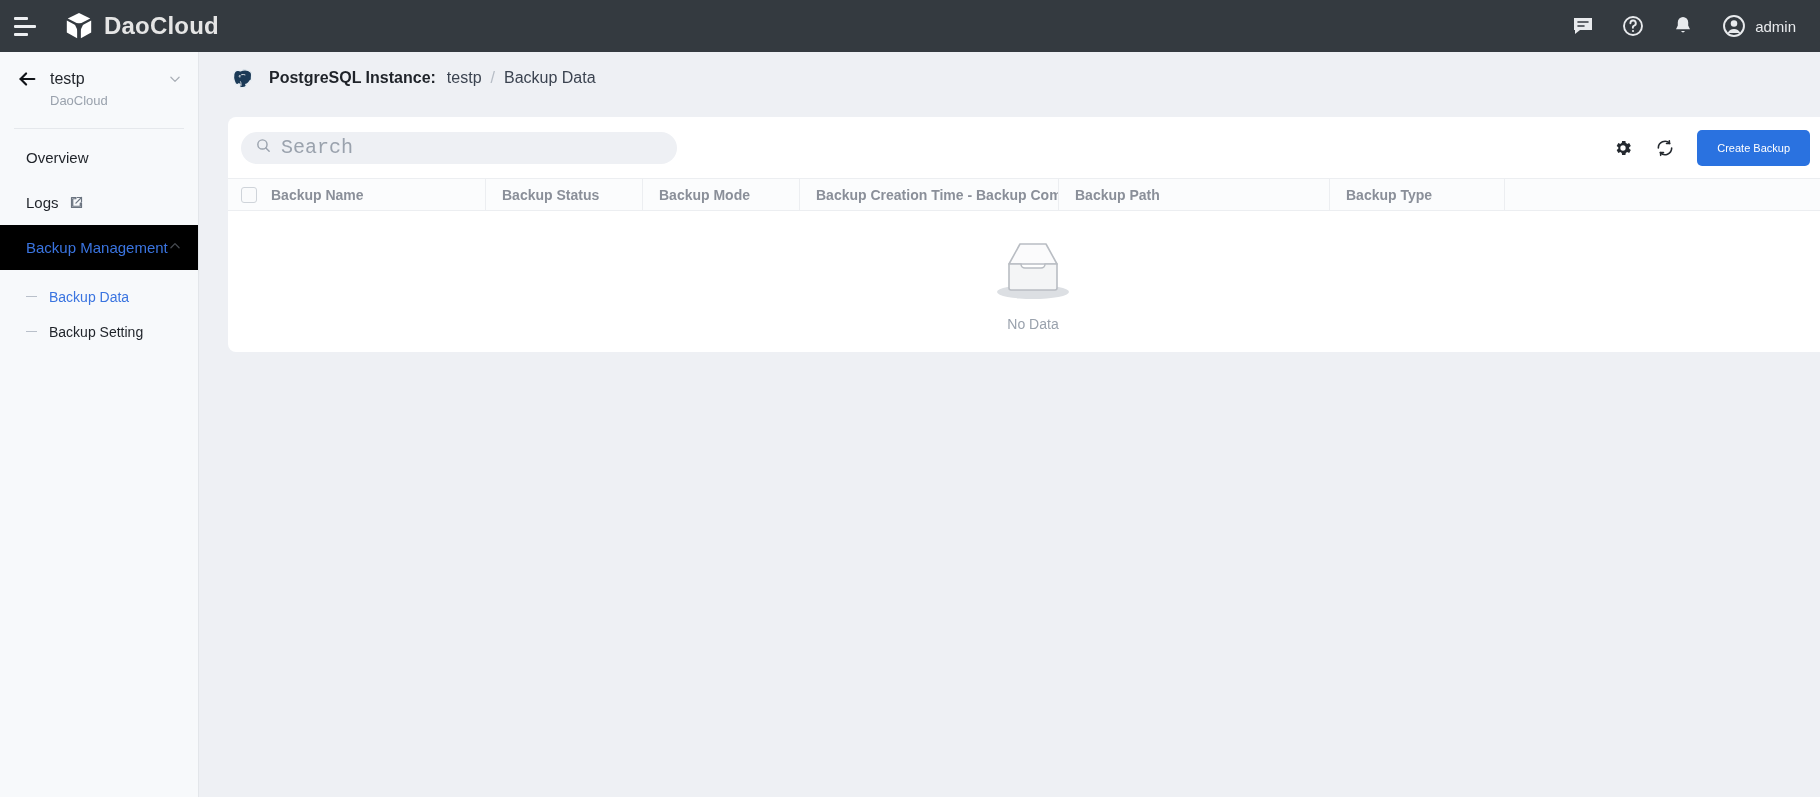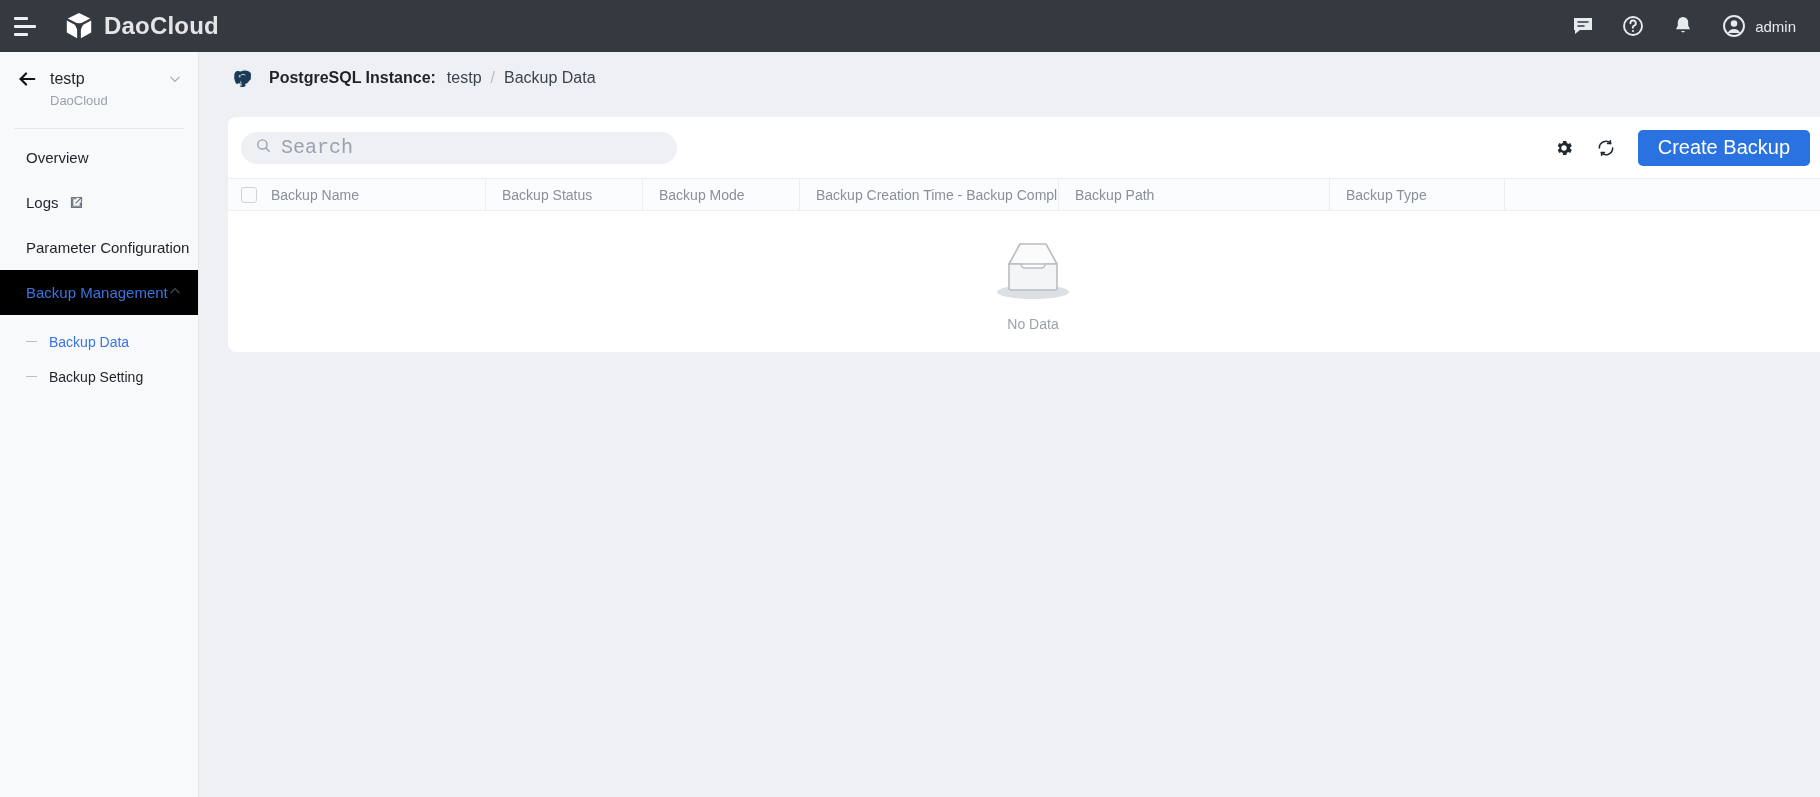--- a/index.html
+++ b/index.html
@@ -122,34 +122,34 @@
     font-family: Liberation Mono, monospace; font-size: 20px;
     color: #1f2329; width: 100%;
   }
   .search input::placeholder { color: #9aa2ad; }
 
   .tool-right { margin-left: auto; display: flex; align-items: center; gap: 22px; }
   .icon-btn { cursor: pointer; display: flex; align-items: center; }
   .btn-primary {
     background: #2a72e0; color: #fff; border: 0;
     height: 36px; padding: 0 20px; border-radius: 5px;
-    font-family: "Liberation Sans", sans-serif; font-size: 20px;
+    font-family: "Liberation Sans", sans-serif; font-size: 11px;
     cursor: pointer; white-space: nowrap;
   }
 
   .thead {
     display: flex; height: 33px; align-items: stretch;
     border-top: 1px solid #eceef1; border-bottom: 1px solid #eceef1;
     background: #fbfcfd;
   }
   .th {
     display: flex; align-items: center;
     font-size: 14px; color: #8a8f99;
     border-right: 1px solid #eceef1;
-    padding-left: 16px; overflow: hidden; white-space: nowrap;
+    padding-left: 16px; overflow: hidden; white-space: nowrap; font-weight: bold;
   }
   .th.chk { padding-left: 13px; }
   .th-last { border-right: 0; }
   .tbl-chk {
     width: 16px; height: 16px; border: 1px solid #cfd4da;
     border-radius: 3px; background: #fafbfc; cursor: pointer;
     flex: 0 0 16px; margin-right: 14px;
   }
 
   .empty {
@@ -243,23 +243,20 @@
     <span class="label">Logs</span>
     <span class="ext">
       <svg width="15" height="15" viewBox="0 0 24 24" fill="none" stroke="#6b7480" stroke-width="1.9" stroke-linecap="round" stroke-linejoin="round">
         <path d="M4 4h7v2H6v12h12v-5h2v7H4z"></path>
           <path d="M13 4h7v7"></path>
           <path d="M20 4l-9 9"></path>
       </svg>
     </span>
   </div>
 
-  <div class="nav-item">
-    <span class="label">Parameter Configuration</span>
-  </div>
 
   <div class="nav-item active">
     <span class="label">Backup Management</span>
     <span class="caret">
       <svg width="14" height="14" viewBox="0 0 24 24" fill="none" stroke="#8d96a3" stroke-width="2.2" stroke-linecap="round" stroke-linejoin="round">
         <path d="M5 15l7-7 7 7"></path>
       </svg>
     </span>
   </div>
 

